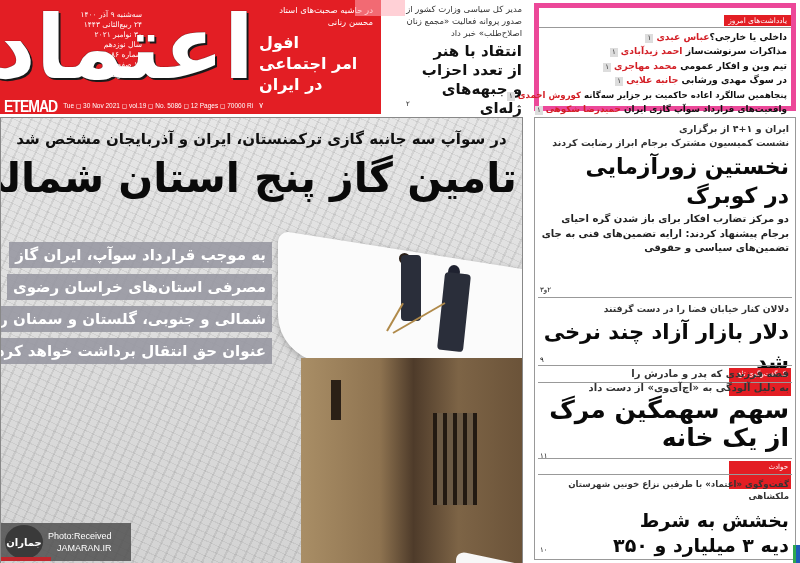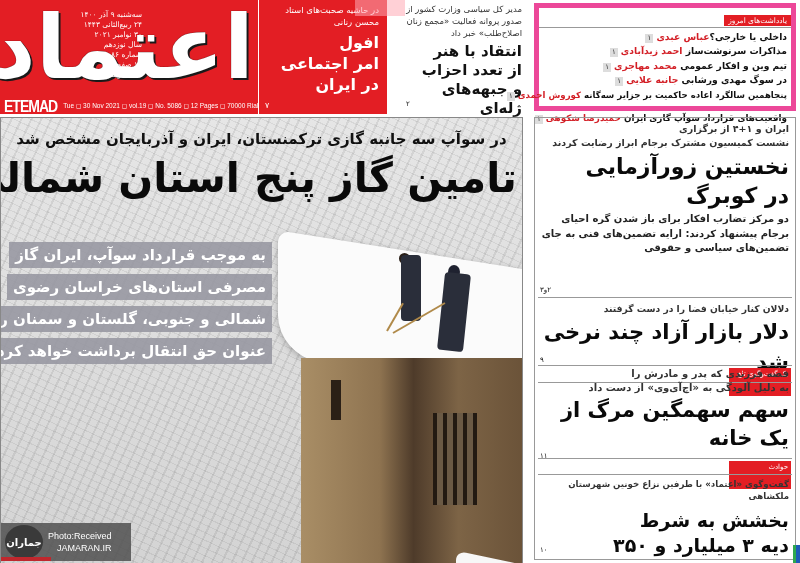--- a/index.html
+++ b/index.html
@@ -29,25 +29,25 @@
   }
   #etemad-latin {
     font-family: "Liberation Sans", sans-serif; font-size: 14px; font-weight: bold;
     letter-spacing: -1px; margin-left: 4px; margin-right: 6px;
     transform: scaleY(1.2);
   }
   #issue-latin { font-family: "Liberation Sans", sans-serif; font-size: 6.5px; white-space: nowrap; }
 
   
   #feature-box {
-    position: absolute; left: 259px; top: 0; width: 128px; height: 114px;
+    position: absolute; left: 253px; top: 0; width: 128px; height: 114px;
     background: #e31e24; color: #fff; padding: 4px 8px 0 6px;
   }
   #feature-kicker { font-size: 8.5px; line-height: 12px; text-align: right; }
-  #feature-title { font-size: 16px; font-weight: bold; line-height: 21px; text-align: right; margin-top: 4px; }
+  #feature-title { font-size: 16px; font-weight: bold; line-height: 21px; text-align: left; margin-top: 4px; }
   #feature-page { position: absolute; left: 6px; bottom: 4px; font-size: 8px; }
   #feature-ribbon {
     position: absolute; left: 355px; top: 0; width: 50px; height: 16px;
     background: rgba(255,170,180,0.55);
   }
 
   
   #story-ahzab {
     position: absolute; left: 400px; top: 0; width: 122px; height: 114px; text-align: right;
   }
@@ -164,21 +164,21 @@
 
   #story-2 { top: 184px; }
   #story-2 .story-title { font-size: 21px; line-height: 30px; margin-top: 2px; }
   #story-2-page { top: 238px; }
   #divider-2 { top: 247px; }
   #tag-1 { top: 250px; right: 4px; }
   #divider-3 { top: 264px; }
 
   #story-3 { top: 249px; }
   #story-3 .story-kicker { font-size: 10px; line-height: 14px; }
-  #story-3 .story-title { font-size: 21px; line-height: 28px; margin-top: 1px; }
+  #story-3 .story-title { font-size: 25px; line-height: 28px; margin-top: 1px; }
   #story-3-page { top: 334px; }
   #divider-4 { top: 340px; }
   #tag-2 { top: 343px; right: 4px; }
   #divider-5 { top: 356px; }
 
   #story-4 { top: 360px; }
   #story-4 .story-kicker { font-size: 8.6px; line-height: 12px; }
   #story-4 .story-title { font-size: 19px; line-height: 25px; margin-top: 6px; }
   #story-4-page { top: 428px; }
 
@@ -249,21 +249,21 @@
   <div class="note-row">
     <span>در سوگ مهدی ورشابی</span>
     <span class="note-author">جانبه علایی</span>
     <span class="note-page">۱</span>
   </div>
   <div class="note-row" style="font-size:8.6px;">
     <span>پنجاهمین سالگرد اعاده حاکمیت بر جزایر سه‌گانه</span>
     <span class="note-author">کوروش احمدی</span>
     <span class="note-page">۱</span>
   </div>
-  <div class="note-row" style="font-size:8.8px;margin-top:9px;">
+  <div class="note-row" style="font-size:8.8px;">
     <span>واقعیت‌های قرارداد سوآپ گازی ایران</span>
     <span class="note-author">حمیدرضا شکوهی</span>
     <span class="note-page">۱</span>
   </div>
 </div>
 
 <div id="main-photo">
   <div id="snow-roof"></div>
   <div id="house-wall"></div>
   <div id="house-window-1"></div>

